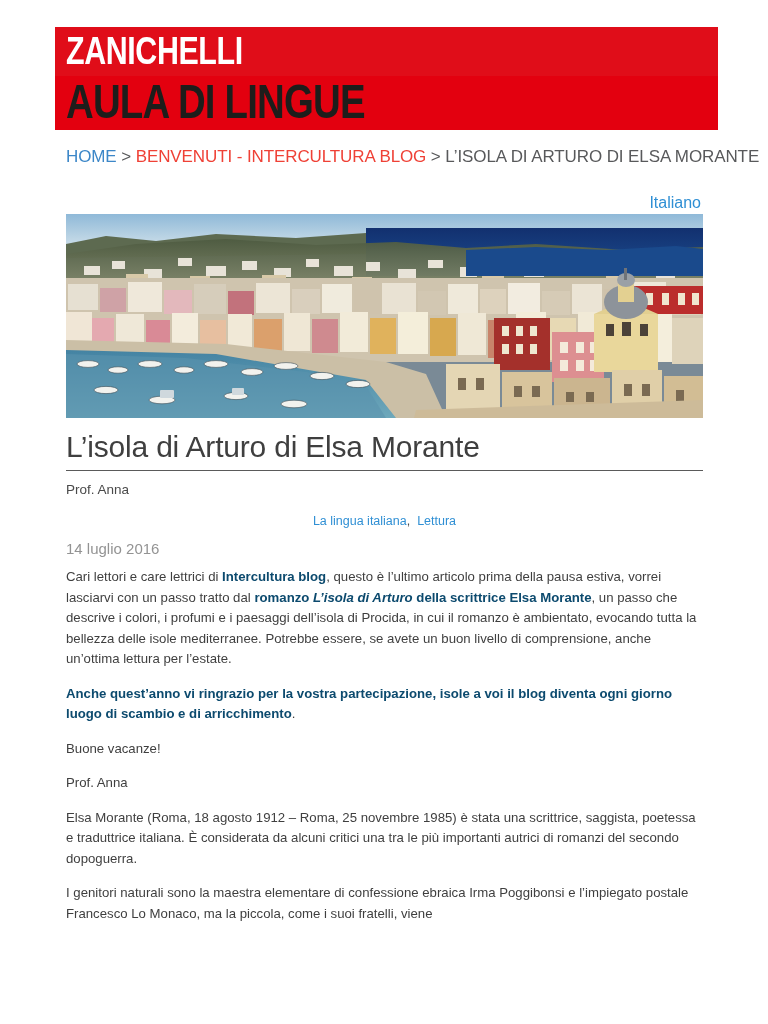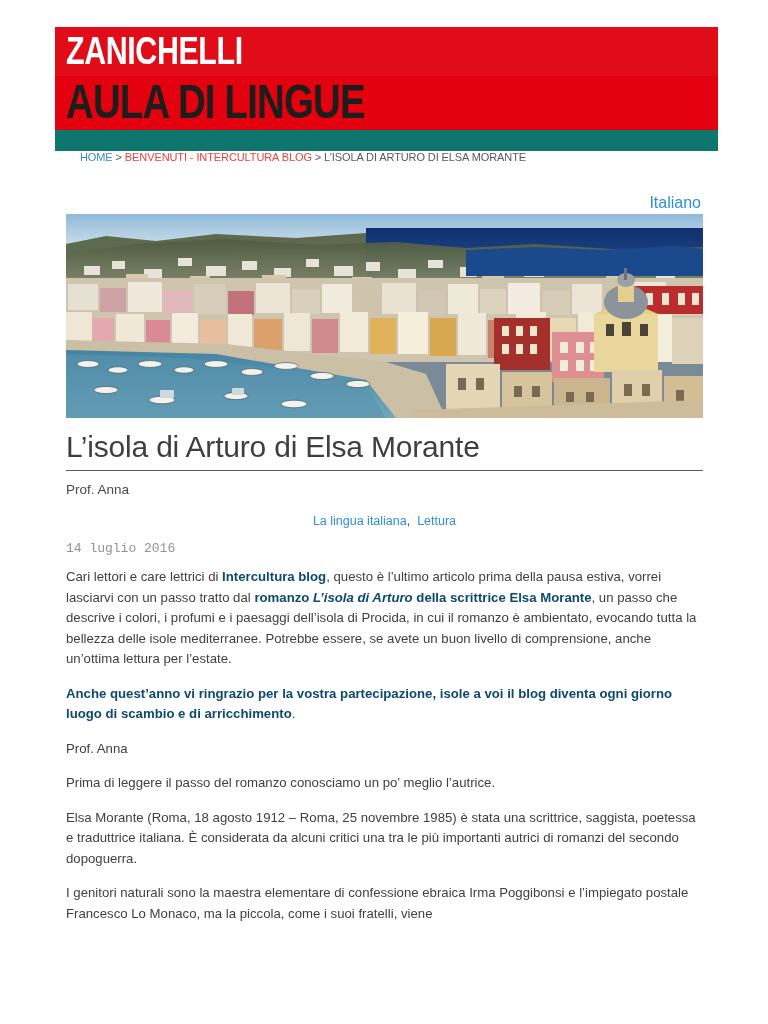--- a/index.html
+++ b/index.html
@@ -15,22 +15,22 @@
     color: #3a3a3a;
     position: relative;
   }
 
   
   .brand-bar {
     position: absolute;
     left: 55px;
     top: 27px;
     width: 663px;
-    height: 124px;
-    background: #0f766e;
+    height: 103px;
+    background: #d946ef;
     overflow: hidden;
   }
   .brand-bar .row-top {
     position: absolute;
     left: 0; top: 0;
     width: 100%;
     height: 49px;
     background: #e00d19;
   }
   .brand-bar .row-bottom {
@@ -74,24 +74,24 @@
     color: #1d1d1b;
     transform: scaleX(0.80);
     transform-origin: left top;
     white-space: nowrap;
     z-index: 3;
   }
 
   
   .breadcrumb {
     position: absolute;
-    left: 80px;
+    left: 66px;
     top: 149px;
     width: 640px;
-    font-size: 11px;
+    font-size: 17px;
     line-height: 16px;
     white-space: nowrap;
     letter-spacing: -0.1px;
   }
   .breadcrumb .crumb-home { color: #3c87c8; text-decoration: none; }
   .breadcrumb .crumb-section { color: #ef4136; text-decoration: none; }
   .breadcrumb .crumb-current { color: #58595b; }
   .breadcrumb .sep { color: #58595b; }
 
   
@@ -146,24 +146,23 @@
     line-height: 17px;
     text-align: center;
   }
   .post-cats a {
     color: #2f8fd4;
     text-decoration: none;
   }
   .post-cats .cat-sep { color: #4a4a4a; }
   .post-date {
     margin: 10px 0 0 0;
-    font-size: 13px;
+    font-size: 15px;
     line-height: 17px;
     color: #939393;
-    font-family: Liberation Mono, monospace;
   }
   .post-body {
     margin-top: 10px;
   }
   .post-body p {
     margin: 0 0 14px 0;
     font-size: 13.2px;
     line-height: 20.5px;
     color: #3f3f3f;
     text-align: left;
@@ -395,18 +394,18 @@
 </div>
 
 <article class="article">
   <h1 class="post-title">L’isola di Arturo di Elsa Morante</h1>
   <div class="post-author">Prof. Anna</div>
   <div class="post-cats"><a href="#">La lingua italiana</a><span class="cat-sep">,&nbsp; </span><a href="#">Lettura</a></div>
   <div class="post-date">14 luglio 2016</div>
   <div class="post-body">
       <p>Cari lettori e care lettrici di <b>Intercultura blog</b>, questo è l’ultimo articolo prima della pausa estiva, vorrei lasciarvi con un passo tratto dal <b>romanzo </b><b><i>L’isola di Arturo</i></b><b>  della scrittrice Elsa Morante</b>, un passo che descrive i colori, i profumi e i paesaggi dell’isola di Procida, in cui il romanzo è ambientato, evocando tutta la bellezza delle isole mediterranee. Potrebbe essere, se avete un buon livello di comprensione, anche un’ottima lettura per l’estate.</p>
       <p><b>Anche quest’anno vi ringrazio per la vostra partecipazione, isole a voi il blog diventa ogni giorno luogo di scambio e di arricchimento</b>.</p>
+      <p>Buone vacanze!</p>
       <p>Prof. Anna</p>
-      <p>Prima di leggere il passo del romanzo conosciamo un po’ meglio l’autrice.</p>
       <p>Elsa Morante (Roma, 18 agosto 1912 – Roma, 25 novembre 1985) è stata una scrittrice, saggista, poetessa e traduttrice italiana. È considerata da alcuni critici una tra le più importanti autrici di romanzi del secondo dopoguerra.</p>
       <p>I genitori naturali sono la maestra elementare di confessione ebraica Irma Poggibonsi e l’impiegato postale Francesco Lo Monaco, ma la piccola, come i suoi fratelli, viene</p>
     </div>
 </article>
 
 </body></html>

